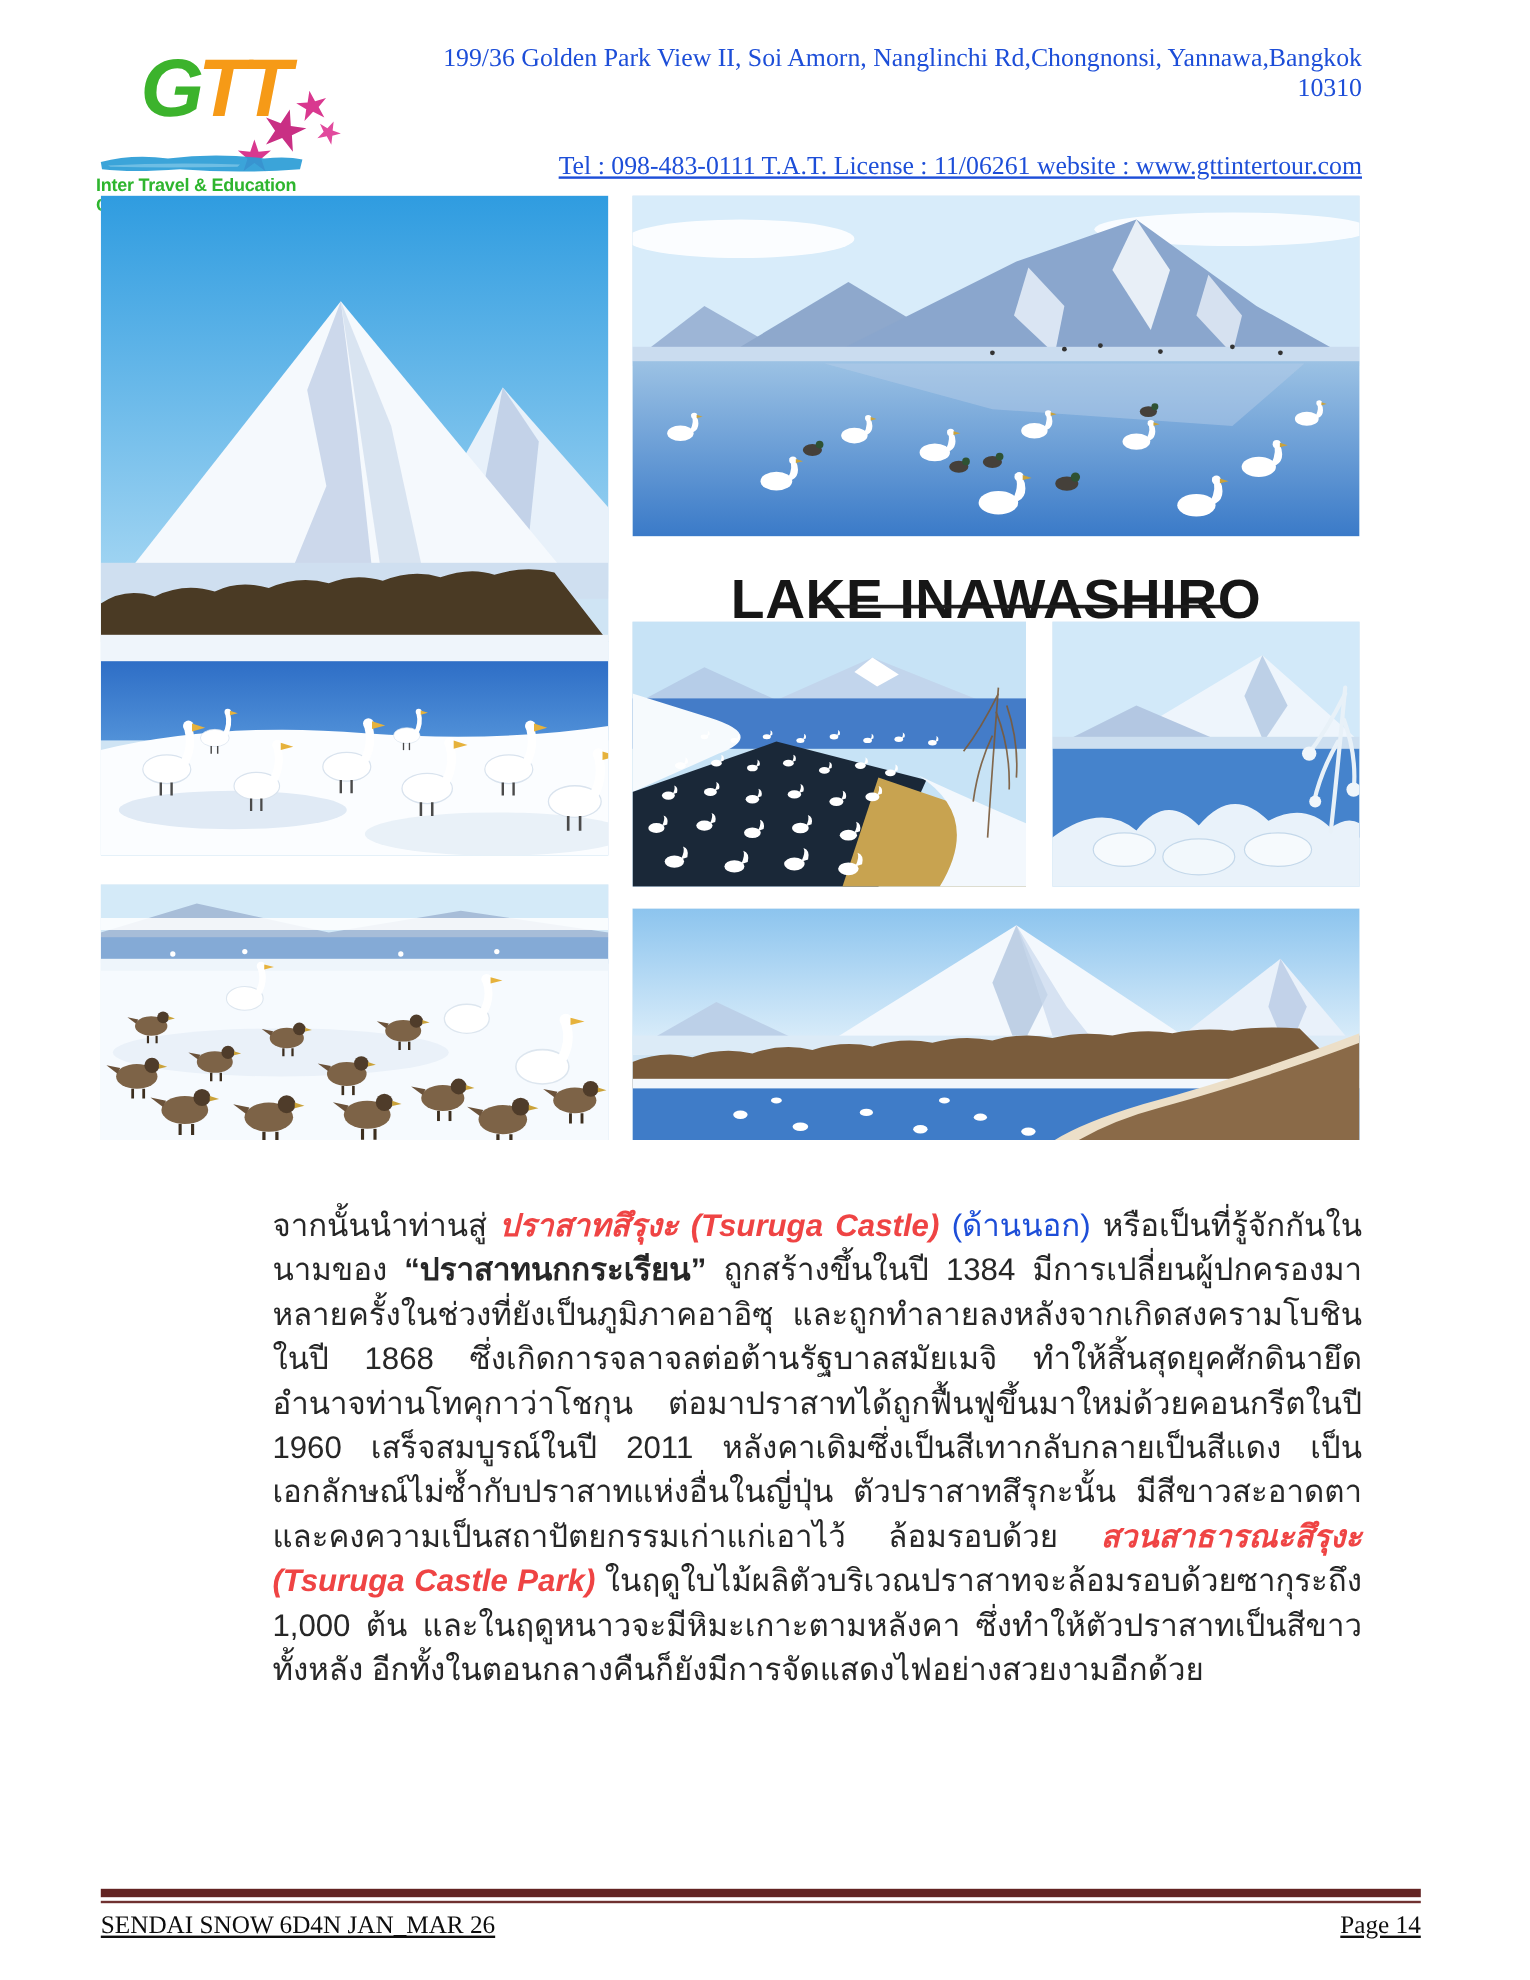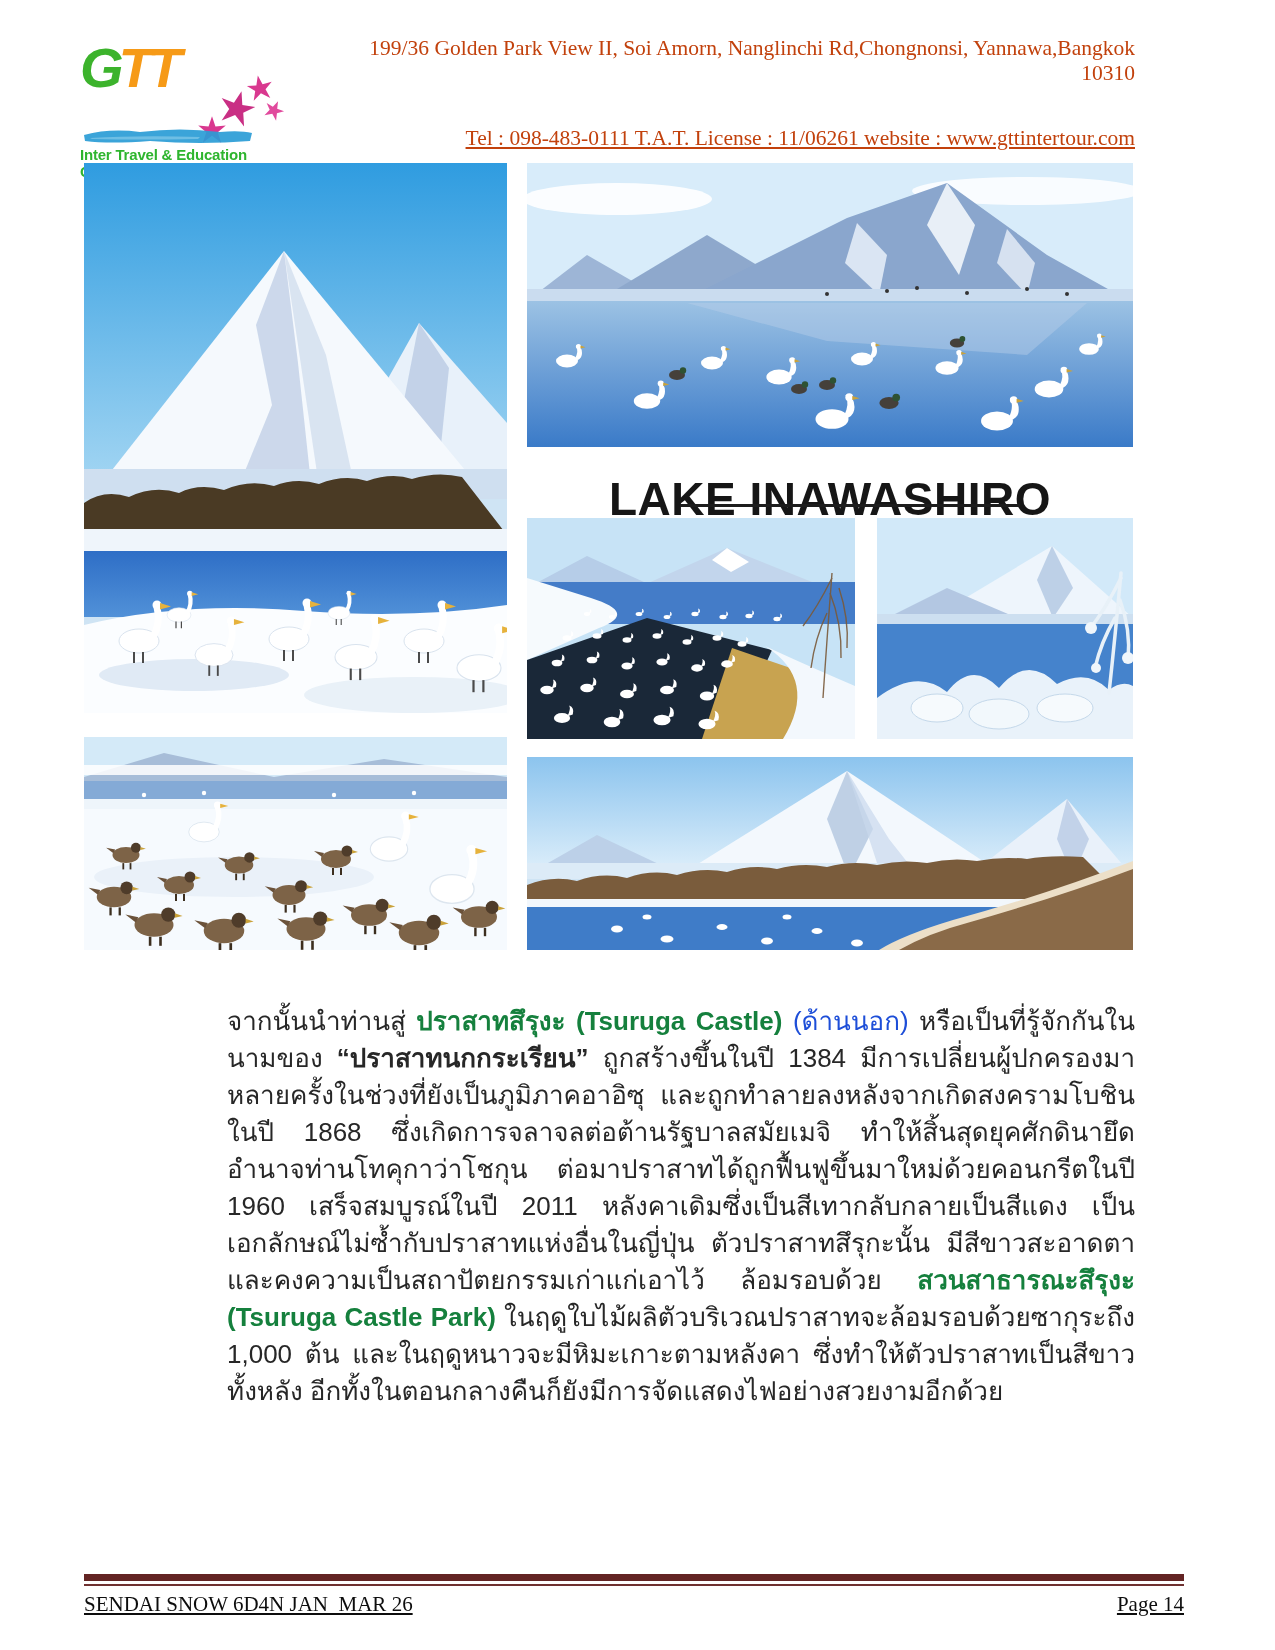--- a/index.html
+++ b/index.html
@@ -4,49 +4,49 @@
 <style>
   * { margin:0; padding:0; box-sizing:border-box; }
   html,body { background:#888; }
   .page {
     position:relative; width:1275px; height:1650px; background:#ffffff;
     margin:0 auto; overflow:hidden;
     font-family:"Liberation Sans", sans-serif;
   }
   
   .logo { position:absolute; left:80px; top:40px; width:210px; height:130px; }
-  .logo-text { font-weight:bold; font-style:italic; font-size:56px; line-height:1.0; letter-spacing:-5px; }
+  .logo-text { font-weight:bold; font-style:italic; font-size:68px; line-height:1.0; letter-spacing:-5px;margin-left:37px; }
   .logo-g  { color:#3cb32c; }
   .logo-tt { color:#f69a17; }
   .logo-flowers { position:absolute; left:112px; top:30px; width:100px; height:90px; }
   .logo-brush   { position:absolute; left:0; top:86px; width:176px; height:22px; }
   .logo-sub { position:absolute; left:0; top:106px; width:210px;
     font-size:15px; font-weight:bold; color:#2eb52e; letter-spacing:-0.2px; }
   .addr { position:absolute; left:330px; right:140px; top:36px; text-align:right;
-    font-family:"Liberation Serif", serif; font-size:21.5px; color:#c2410c; }
+    font-family:"Liberation Serif", serif; font-size:21.5px; color:#1d4ed8; }
   .addr-line2 { margin-top:40px;text-decoration:underline; }
   
   .photo { position:absolute; overflow:hidden; background:#cfe4f4; }
   .photo svg { display:block; width:100%; height:100%; }
   .p1 { left:84px;  top:163px; width:423px; height:550px; }
   .p2 { left:527px; top:163px; width:606px; height:284px; }
   .p3 { left:527px; top:518px; width:328px; height:221px; }
   .p4 { left:877px; top:518px; width:256px; height:221px; }
   .p5 { left:84px;  top:737px; width:423px; height:213px; }
   .p6 { left:527px; top:757px; width:606px; height:193px; }
   .lake-title { position:absolute; left:527px; top:472px; width:606px; text-align:center;
     font-weight:bold; font-size:46px; letter-spacing:0.5px; color:#161616; }
   .title-rule { position:absolute; left:680px; top:504px; width:340px; height:3px; background:#1d1d1d; }
   
   .para { position:absolute; left:227px; top:1003px; width:908px;
     font-size:26px; line-height:37px; text-align:justify; color:#272727; }
   .seg-normal {}
   .seg-bold { font-weight:bold; }
   .seg-blue { color:#1d4ed8; }
-  .seg-bold-blue { color:#15803d; font-weight:bold; }
+  .seg-bold-blue { color:#ef4444; font-weight:bold;font-style:italic; }
   
   .footer-bar  { position:absolute; left:84px; top:1574px; width:1100px; height:7px; background:#632423; }
   .footer-bar2 { position:absolute; left:84px; top:1584px; width:1100px; height:2px; background:#6f3130; }
   .footer-row { position:absolute; left:84px; top:1592px; width:1100px;
     display:flex; justify-content:space-between;
     font-family:"Liberation Serif", serif; font-size:21px; color:#0d0d0d;text-decoration:underline; }
 </style>
 </head>
 <body>
 

